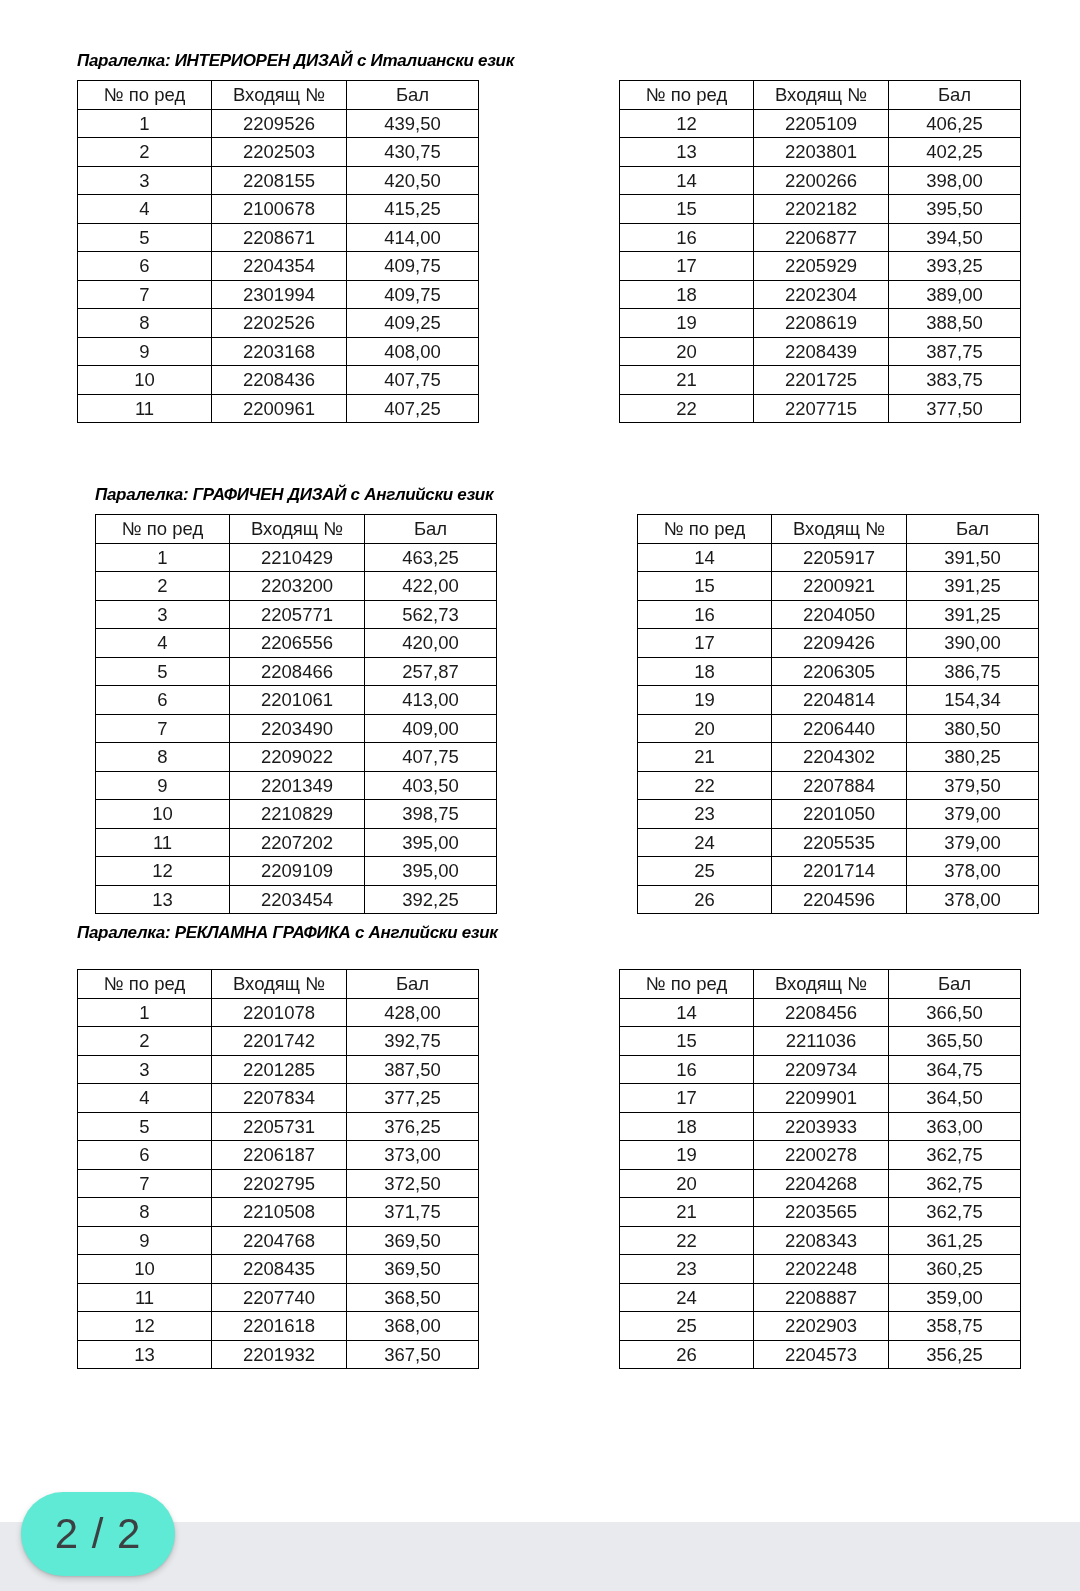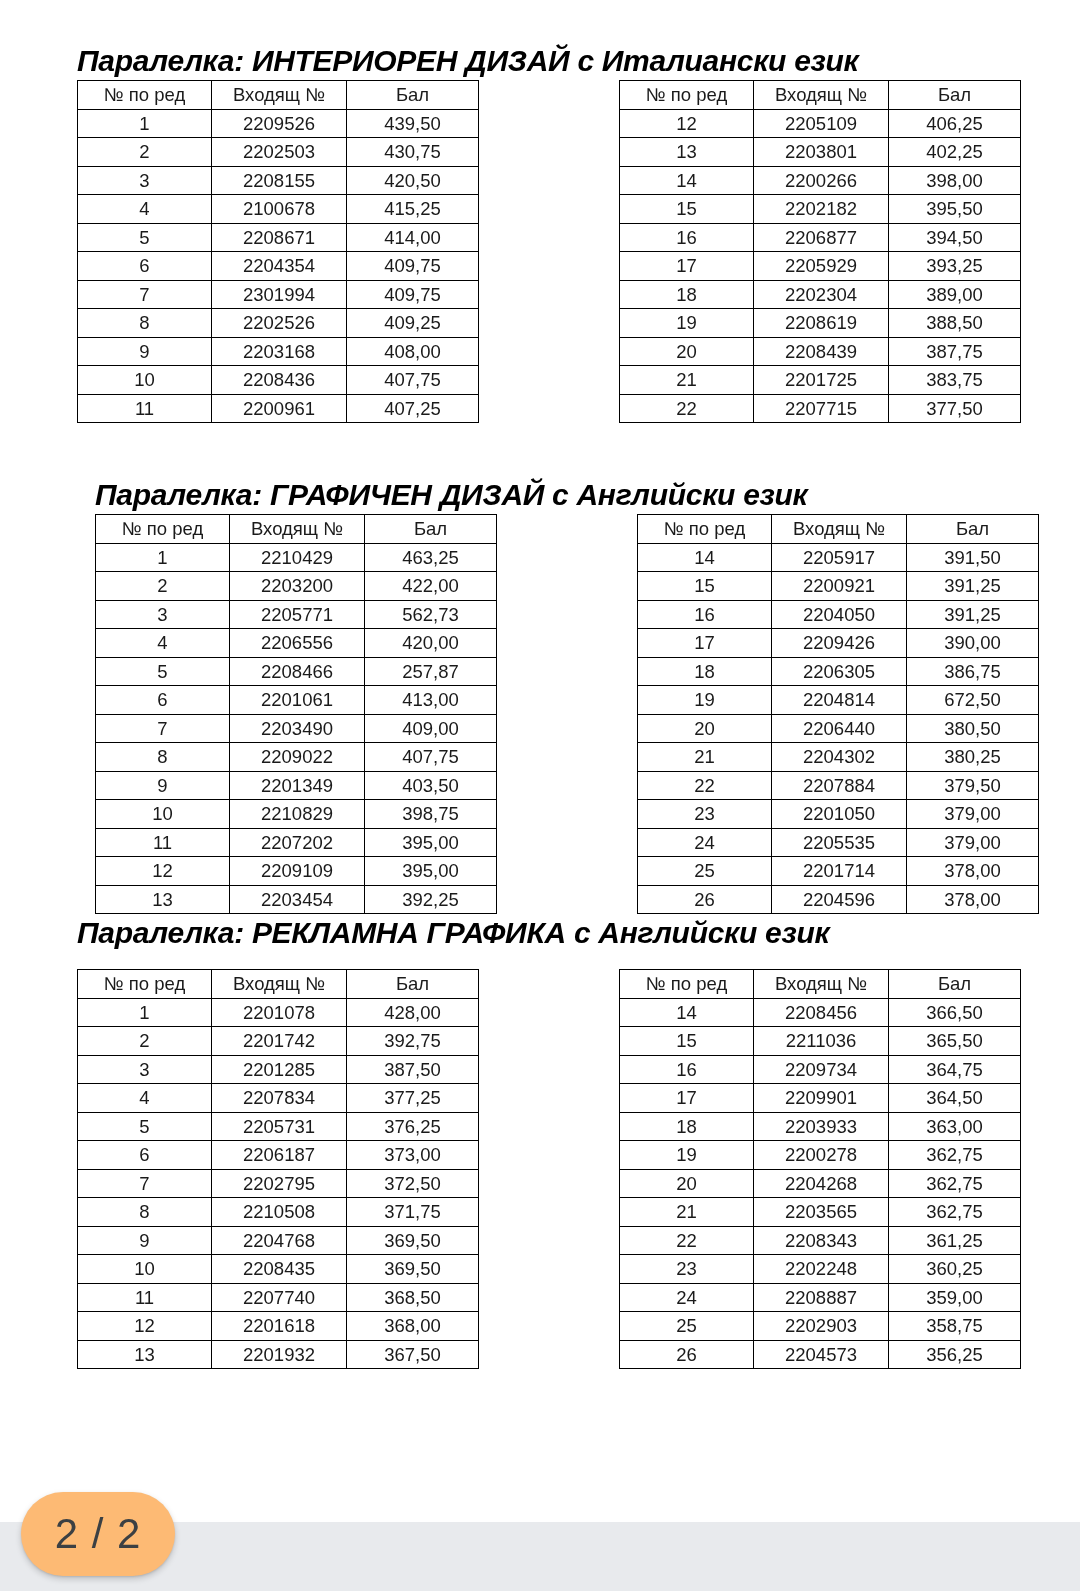--- a/index.html
+++ b/index.html
@@ -25,21 +25,21 @@
     }
     .section {
       position: absolute;
       left: 77px;
       width: 950px;
     }
     .section-title {
       font-family: "Liberation Sans", sans-serif;
       font-style: italic;
       font-weight: bold;
-      font-size: 30px;
+      font-size: 17px;
       letter-spacing: -0.3px;
       color: #000;
       white-space: nowrap;
       line-height: 28px;
       height: 28px;
     }
     .tables {
       position: absolute;
       left: 0;
       width: 950px;
@@ -78,21 +78,21 @@
       height: 69px;
       background: #e8eaed;
     }
     .page-indicator {
       position: absolute;
       left: 21px;
       top: 1492px;
       width: 154px;
       height: 84px;
       border-radius: 42px;
-      background: #fdba74;
+      background: #5eead4;
       box-shadow: 0 3px 6px rgba(0,0,0,0.18), 0 1px 2px rgba(0,0,0,0.10);
       display: flex;
       align-items: center;
       justify-content: center;
       font-family: "Liberation Sans", sans-serif;
       font-size: 42px;
       color: #3c4043;
       letter-spacing: 1px;
     }
   </style>
@@ -368,21 +368,21 @@
               <td>390,00</td>
             </tr>
             <tr>
               <td>18</td>
               <td>2206305</td>
               <td>386,75</td>
             </tr>
             <tr>
               <td>19</td>
               <td>2204814</td>
-              <td>672,50</td>
+              <td>154,34</td>
             </tr>
             <tr>
               <td>20</td>
               <td>2206440</td>
               <td>380,50</td>
             </tr>
             <tr>
               <td>21</td>
               <td>2204302</td>
               <td>380,25</td>

